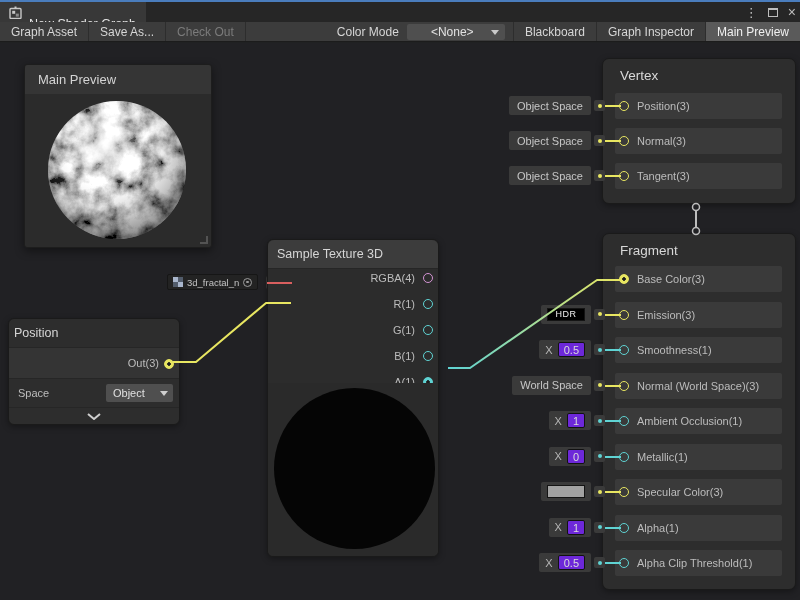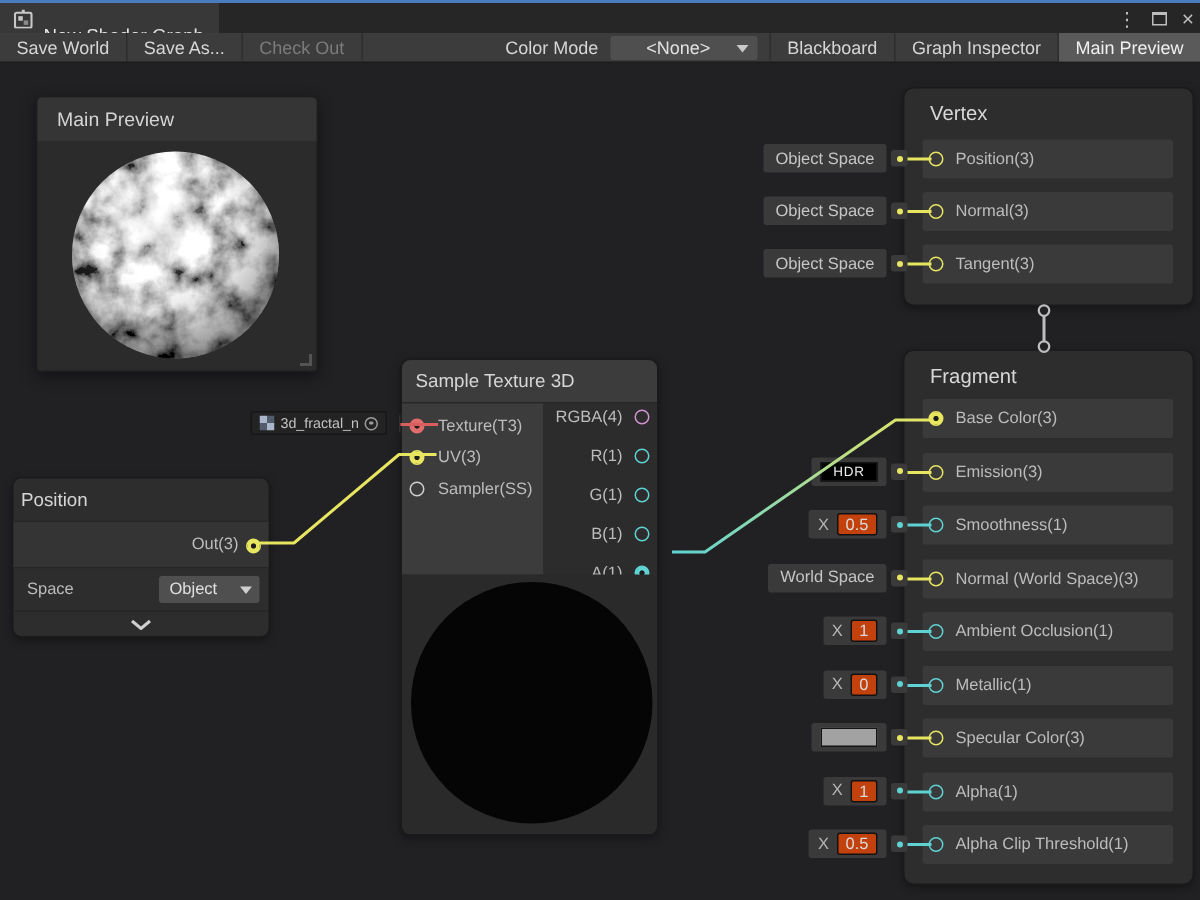--- a/index.html
+++ b/index.html
@@ -60,21 +60,21 @@
   .widget { position:absolute; right:calc(100% + 10px); top:3px; height:19px; display:flex; align-items:center; gap:3px; }
   .wbadge { height:19px; background:#3a3a3a; border-radius:2px; display:flex; align-items:center; padding:0 8px; font-size:11px; color:#c6c6c6; white-space:nowrap; }
   .chip { width:11px; height:11px; background:#3a3a3a; border-radius:2px; position:relative; flex:none; }
   .chip .dot { position:absolute; left:3.5px; top:3.5px; width:4px; height:4px; border-radius:50%; }
   .chip.yellow .dot { background:#e8e661; }
   .chip.teal .dot { background:#5fd3d3; }
   .chip.red .dot { background:#ff6b6b; }
 
   .fw { height:19px; background:#3a3a3a; border-radius:2px; display:flex; align-items:center; gap:5px; padding:0 6px; }
   .fw-x { font-size:11px; color:#b5b5b5; }
-  .fw-val { min-width:16px; text-align:center; background:#c2410c; border:1px solid #121212; border-radius:2px; font-size:11px; color:#dadada; padding:0 5px; height:15px; line-height:14px; }
+  .fw-val { min-width:16px; text-align:center; background:#6d28d9; border:1px solid #121212; border-radius:2px; font-size:11px; color:#dadada; padding:0 5px; height:15px; line-height:14px; }
   .swatch { width:38px; height:13px; border:1px solid #141414; }
   .swatch.hdr { background:#000; display:flex; align-items:center; justify-content:center; font-size:9px; color:#efefef; letter-spacing:.5px; }
   .swatch.gray { background:#a2a2a2; }
 
   
   .stx-title { height:29px; background:#3c3c3c; border-bottom:1px solid #262626; border-radius:6px 6px 0 0; display:flex; align-items:center; padding-left:9px; font-size:12.5px; color:#d6d6d6; }
   .stx-ports { position:relative; height:114px; background:#2c2c2c; }
   .stx-incol { position:absolute; left:0; top:0; width:94px; height:114px; background:#3c3c3c; display:flex; flex-direction:column; padding-top:5px; gap:1px; }
   .in-row { height:20px; display:flex; align-items:center; padding-left:5px; }
   .in-row .plabel { margin-left:9px; font-size:11px; color:#bcbcbc; white-space:nowrap; }
@@ -128,21 +128,21 @@
     <span class="tab-label">New Shader Graph</span>
   </div>
   <div class="win-controls">
     <span class="kebab">⋮</span>
     <span class="maxbox"></span>
     <span class="closex">×</span>
   </div>
 </div>
 
 <div class="toolbar">
-  <div class="tbtn">Save World</div>
+  <div class="tbtn">Graph Asset</div>
   <div class="tbtn">Save As...</div>
   <div class="tbtn disabled">Check Out</div>
   <div class="tb-right">
     <div class="tb-label">Color Mode</div>
     <div class="tb-dropdown">
       <span>&lt;None&gt;</span>
       <span class="caret"></span>
     </div>
     <div class="tbtn leftsep">Blackboard</div>
     <div class="tbtn">Graph Inspector</div>
@@ -314,34 +314,20 @@
         <span class="port p-teal"></span>
         <span class="grow-label">Alpha Clip Threshold(1)</span>
       </div>
 
     </div>
   </div>
 
   <div class="node zmid" style="left:267px; top:196px; width:172px; height:318px; border-radius:6px;">
     <div class="stx-title">Sample Texture 3D</div>
     <div class="stx-ports">
-      <div class="stx-incol">
-        <div class="in-row">
-          <span class="port p-red filled"></span>
-          <span class="plabel">Texture(T3)</span>
-        </div>
-        <div class="in-row">
-          <span class="port p-yellow filled"></span>
-          <span class="plabel">UV(3)</span>
-        </div>
-        <div class="in-row">
-          <span class="port p-gray"></span>
-          <span class="plabel">Sampler(SS)</span>
-        </div>
-      </div>
       <div class="stx-outcol">
         <div class="out-row">
           <span class="plabel">RGBA(4)</span>
           <span class="port p-pink"></span>
         </div>
         <div class="out-row">
           <span class="plabel">R(1)</span>
           <span class="port p-teal"></span>
         </div>
         <div class="out-row">

